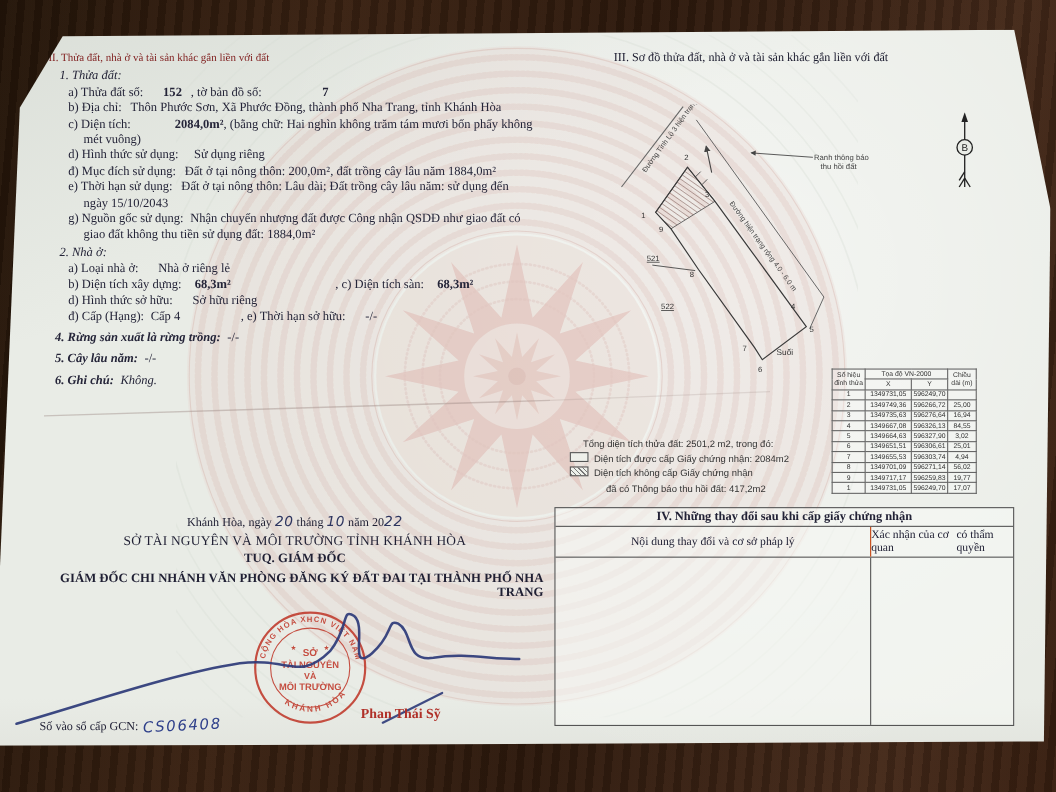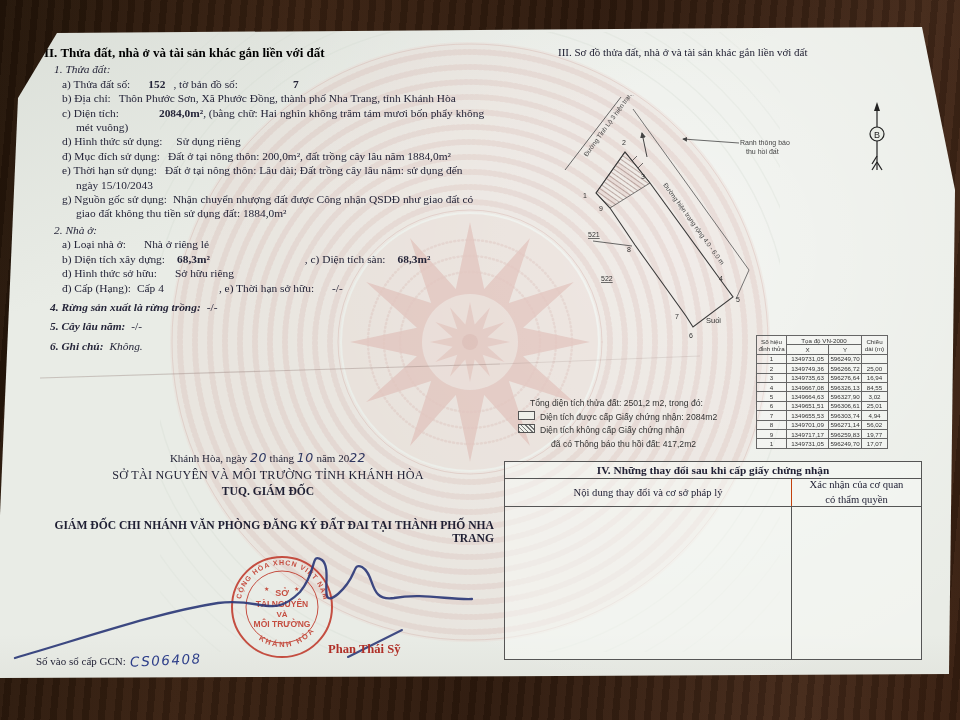--- a/index.html
+++ b/index.html
@@ -11,21 +11,21 @@
          clip-path:polygon(57px 33px,922px 27px,955px 190px,949px 674px,560px 676px,0px 678px,0px 515px,18px 98px);
          filter:drop-shadow(0 4px 8px rgba(0,0,0,.5))}
   #paper .sheen{position:absolute;inset:0;
      background:radial-gradient(circle at 70% 35%,rgba(255,255,255,.5),rgba(255,255,255,0) 55%),
                 linear-gradient(160deg,rgba(150,160,150,.18),rgba(255,255,255,0) 30%),
                 linear-gradient(0deg,rgba(120,110,100,.10),rgba(255,255,255,0) 12%)}
   .abs{position:absolute}
   .sans{font-family:"Liberation Sans","DejaVu Sans",sans-serif}
   
   #blk2{left:44px;top:46px;width:476px;font-size:11.4px;line-height:14.4px;color:#242438}
-  #blk2 .hd{font-weight:bold;font-size:13px;color:#000000}
+  #blk2 .hd{font-weight:normal;font-size:10px;color:#7f1d1d}
   #blk2 .sub{font-weight:normal;font-style:italic;margin-left:10px;margin-top:2px}
   #blk2 .ln{margin-left:18px}
   #blk2 .wrap2{margin-left:32px}
   #blk2 .num{font-weight:bold;font-style:italic;margin-left:6px}
   #blk2 .plain{font-weight:normal;font-style:normal}
   .v{font-weight:bold}
   .ml8{margin-left:8px}.ml6{margin-left:6px}.ml12{margin-left:12px}.ml14{margin-left:14px}
   .ml18{margin-left:18px}.ml40{margin-left:40px}.ml55{margin-left:55px}.ml95{margin-left:95px}
   .mt3{margin-top:3px}.mt5{margin-top:5px}
   
@@ -37,25 +37,25 @@
   #legend .hatchbox{background:repeating-linear-gradient(45deg,#777 0 1px,#eef0ea 1px 3px)}
   #legend .ind{margin-left:33px}
   
   #coords{left:756px;top:335px;border-collapse:collapse;font-size:6.2px;line-height:7.4px;color:#333;background:rgba(255,255,255,.25)}
   #coords th,#coords td{border:0.5px solid #666;padding:0.5px 1px;text-align:center;font-weight:normal}
   
   #sec4{left:504px;top:461px;width:416px;height:197px;border:1px solid #555;background:rgba(248,250,245,.55);color:#222236}
   #sec4 .t{height:16px;text-align:center;font-weight:bold;font-size:11.3px;line-height:17px;border-bottom:1px solid #555}
   #sec4 .hdr{display:flex;height:27px;border-bottom:1px solid #555}
   #sec4 .c1{width:286px;border-right:1px solid #c2410c;display:flex;align-items:center;justify-content:center;font-size:10.6px}
-  #sec4 .c2{flex:1;display:flex;flex-direction:column;align-items:center;justify-content:space-between;font-size:10.6px;line-height:12px}
+  #sec4 .c2{flex:1;display:flex;flex-direction:row;align-items:center;justify-content:space-between;font-size:10.6px;line-height:12px}
   #sec4 .body{display:flex;height:152px}
   #sec4 .b1{width:286px;border-right:1px solid #555}
   
-  #sig{left:58px;top:450px;width:420px;text-align:center;color:#1f1f33}
+  #sig{left:58px;top:466px;width:420px;text-align:center;color:#1f1f33}
   #sig .date{font-size:11px}
   .hand{font-family:"DejaVu Sans",sans-serif;font-style:italic;color:#2e3660;font-size:12.5px;letter-spacing:.5px}
   #sig .org{font-weight:normal;font-size:12.2px;margin-top:3px;letter-spacing:.2px}
   #sig .tuq{font-weight:bold;font-size:11.6px;margin-top:2px}
   #role{left:18px;top:519px;width:476px;text-align:right;font-weight:bold;font-size:11.6px;color:#1f1f33}
   #signer{left:328px;top:642px;font-weight:bold;font-size:12.6px;color:#b03028}
   #gcn{left:36px;top:652px;font-size:11px;color:#242438}
   #gcn .hand2{font-family:"DejaVu Sans",sans-serif;font-style:italic;color:#2e3f8a;font-size:13.5px;letter-spacing:1.5px;display:inline-block;transform:rotate(-3deg);margin-left:4px}
   .dimtxt{font-size:6.5px;fill:#444}
   .vlabel{font-size:7px;fill:#333}

